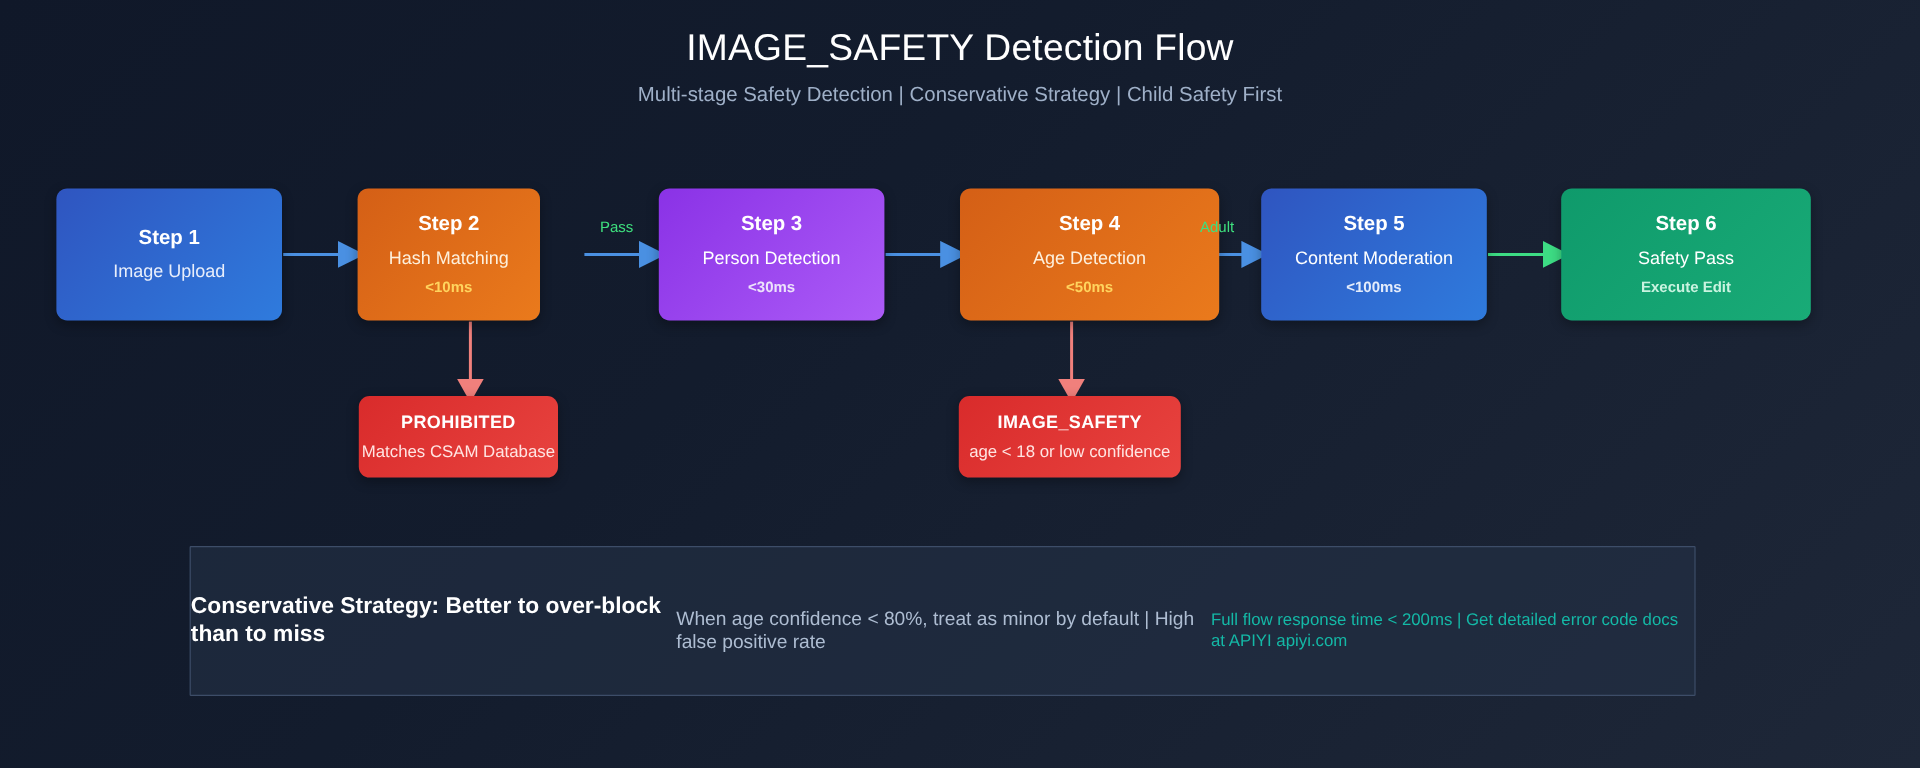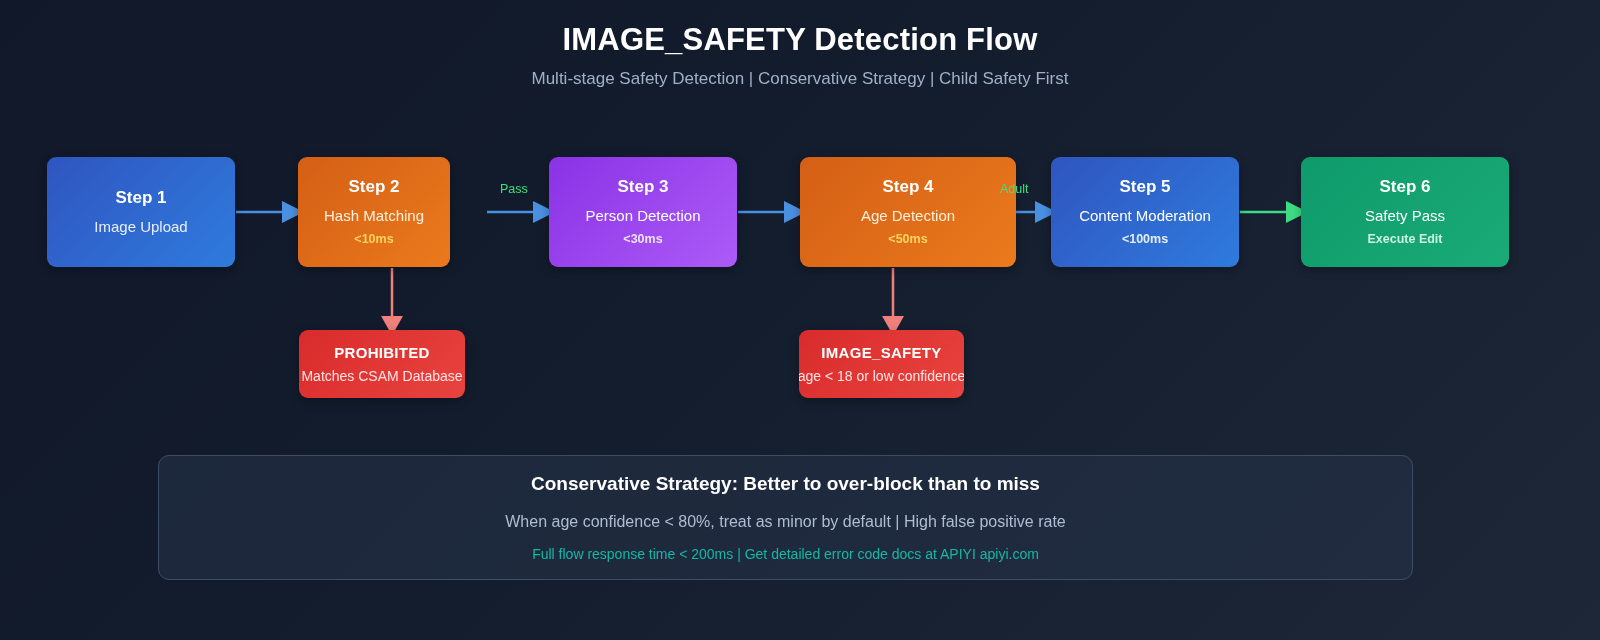--- a/index.html
+++ b/index.html
@@ -18,21 +18,21 @@
   }
 
   
   .header {
     width: 100%;
     text-align: center;
     padding-top: 20px;
   }
   .page-title {
     font-size: 31px;
-    font-weight: bold;
+    font-weight: normal;
     letter-spacing: 0.2px;
     color: #ffffff;
     line-height: 1.3;
   }
   .page-subtitle {
     font-size: 17px;
     color: #9fb0c8;
     margin-top: 9px;
     font-weight: normal;
   }
@@ -97,46 +97,46 @@
   .s4 .node-sub { color: #fdf0dd; }
   .s4 .node-meta { color: #ffd45e; font-weight: bold; }
   .s5 .node-sub { color: #ffffff; }
   .s5 .node-meta { color: #e4ecfb; font-weight: bold; }
   .s6 .node-sub { color: #ffffff; }
   .s6 .node-meta { color: #c9f3e0; font-weight: bold; }
 
   
   .danger { top: 330px; height: 68px; background: linear-gradient(135deg, #d92b2b 0%, #e8433f 100%); }
   .d1 { left: 299px; width: 166px; }
-  .d2 { left: 799px; width: 165px; }
+  .d2 { left: 799px; width: 185px; }
   .danger .node-title { font-size: 15px; letter-spacing: 0.3px; }
   .danger .node-sub { font-size: 14px; margin-top: 6px; color: #ffe4e2; }
 
   
   .edge-label {
     position: absolute;
     font-size: 12.5px;
     color: #3ee07e;
     white-space: nowrap;
   }
   .lbl-pass  { left: 500px;  top: 182px; }
   .lbl-adult { left: 1000px; top: 182px; }
 
   
   .panel {
     position: absolute;
     left: 158px;
     top: 455px;
     width: 1255px;
     height: 125px;
-    border-radius: 11px;
+    border-radius: 1px;
     background: rgba(36, 48, 70, 0.62);
     border: 1px solid #3d4d68;
     display: flex;
-    flex-direction: column;
+    flex-direction: row;
     align-items: center;
     justify-content: center;
   }
   .panel-title {
     font-size: 19px;
     font-weight: bold;
     color: #ffffff;
     line-height: 1.2;
   }
   .panel-line {

